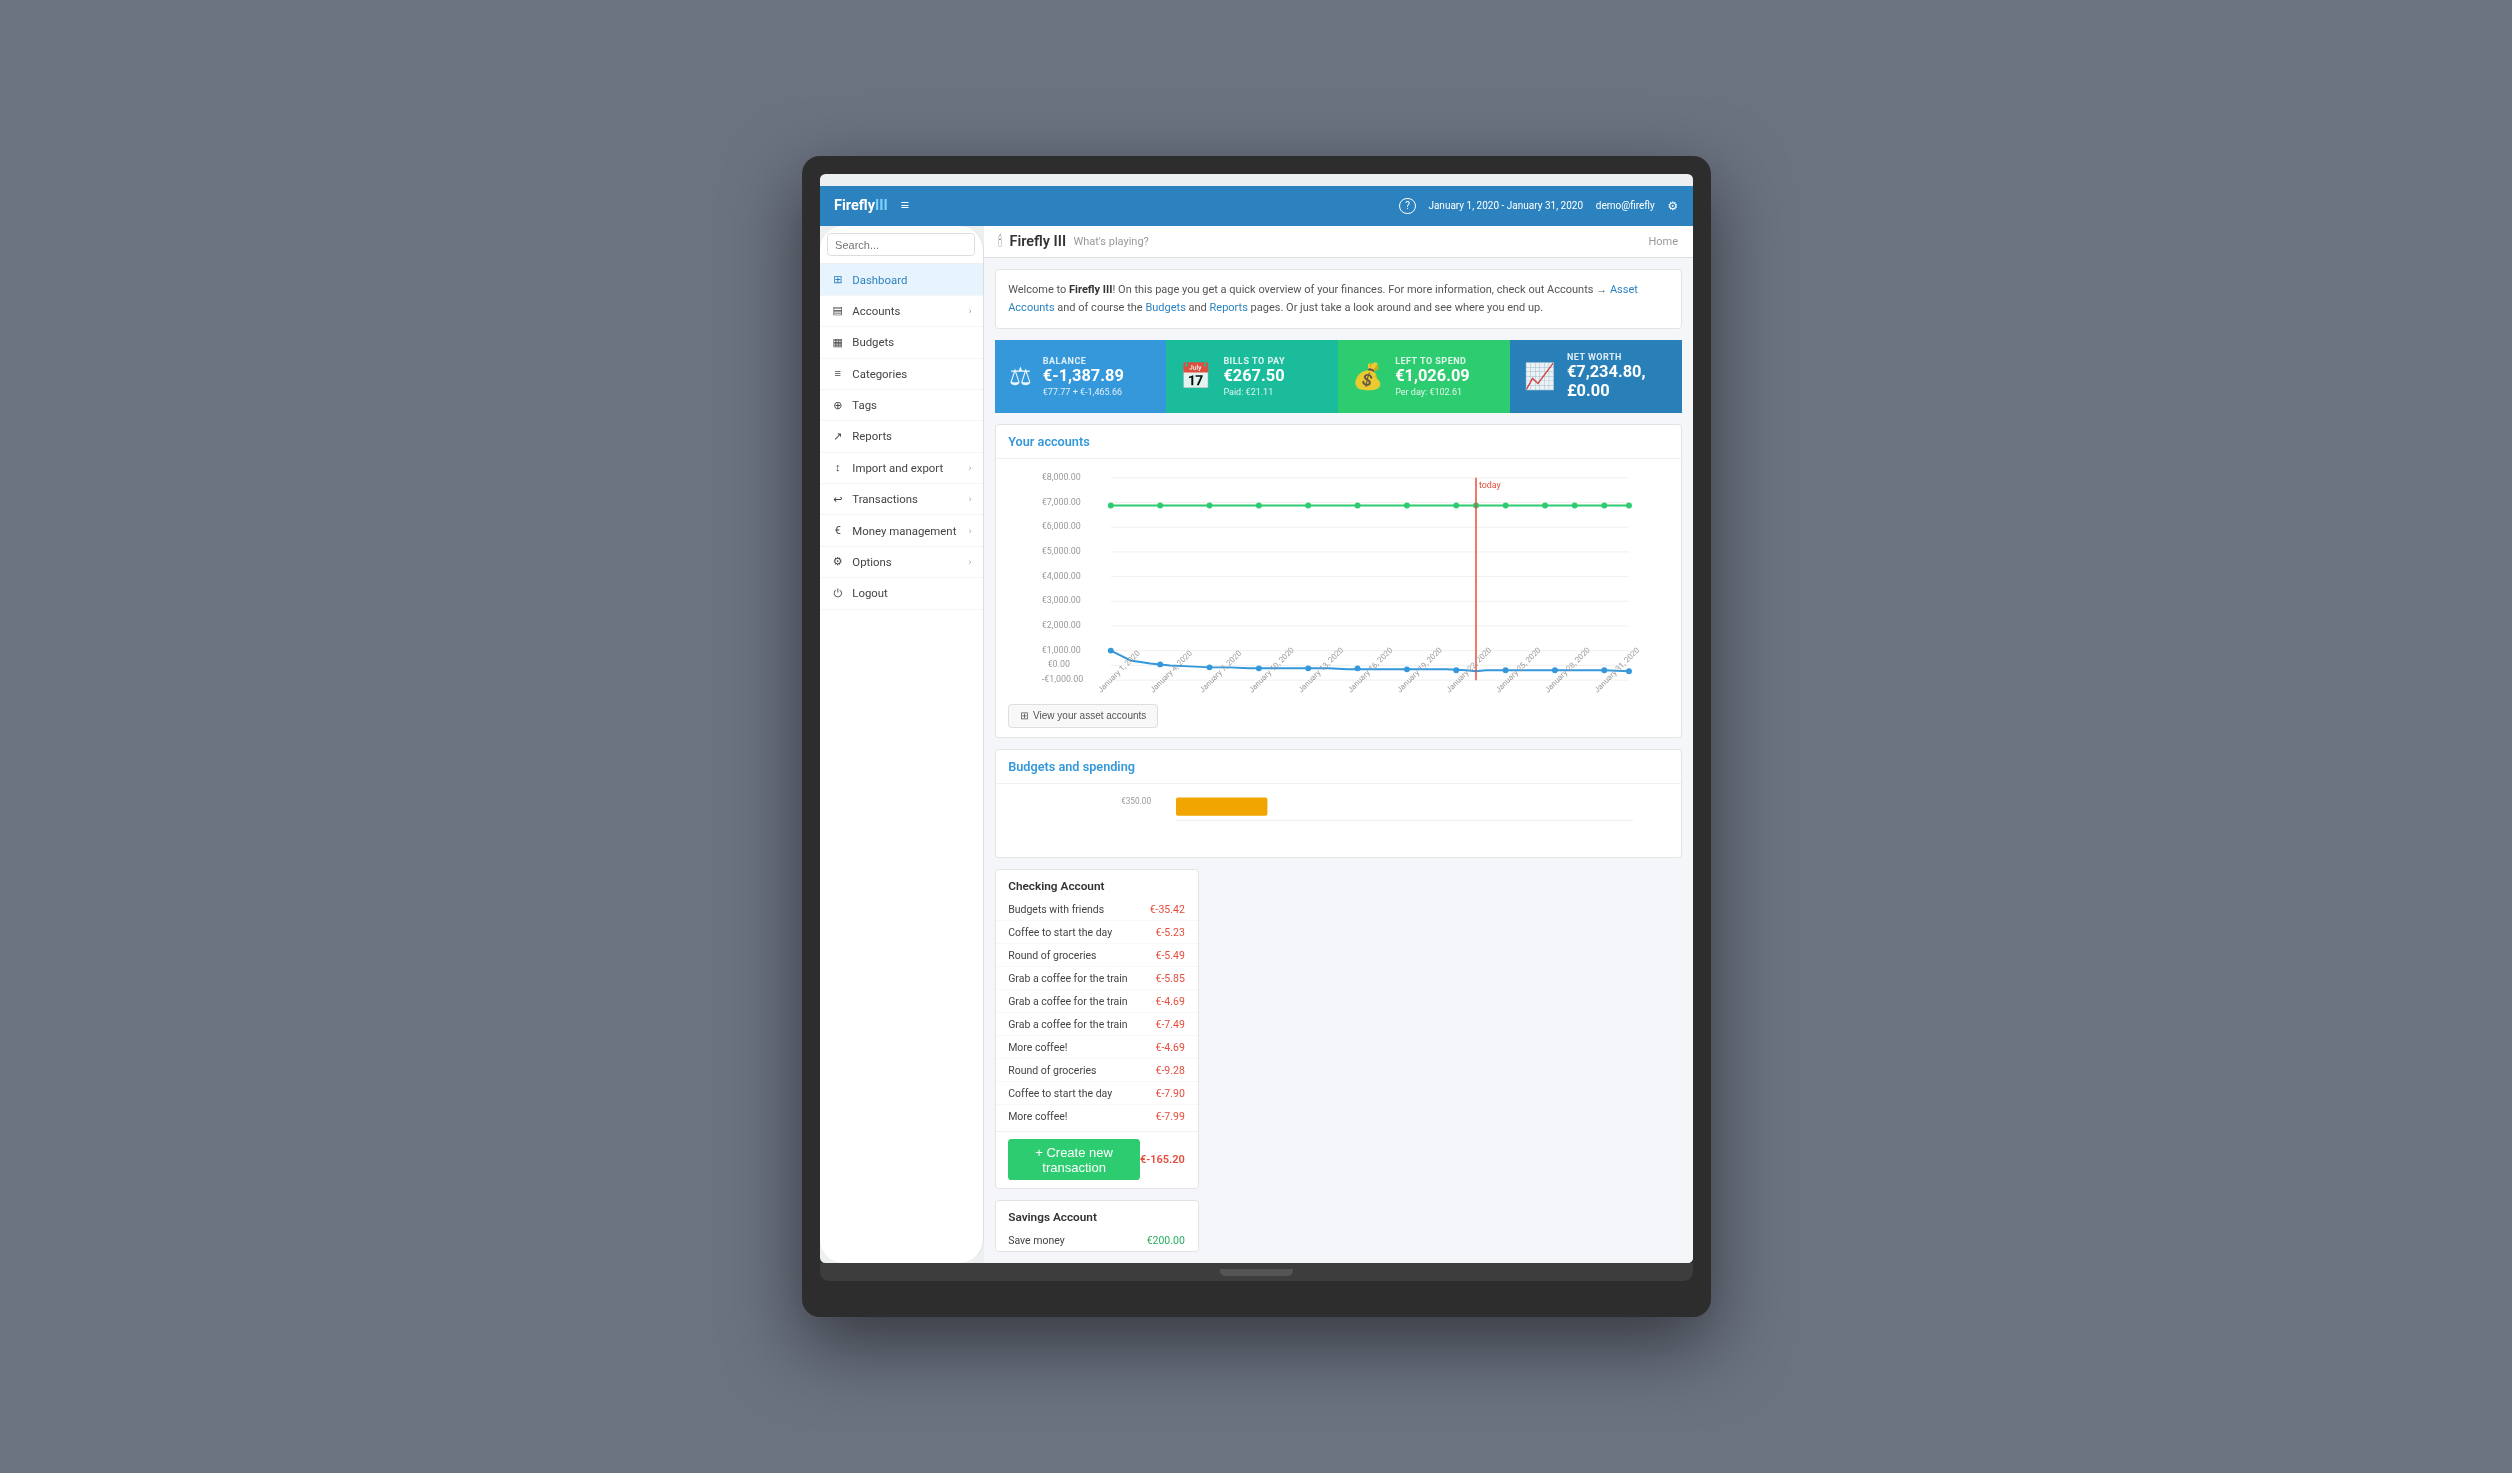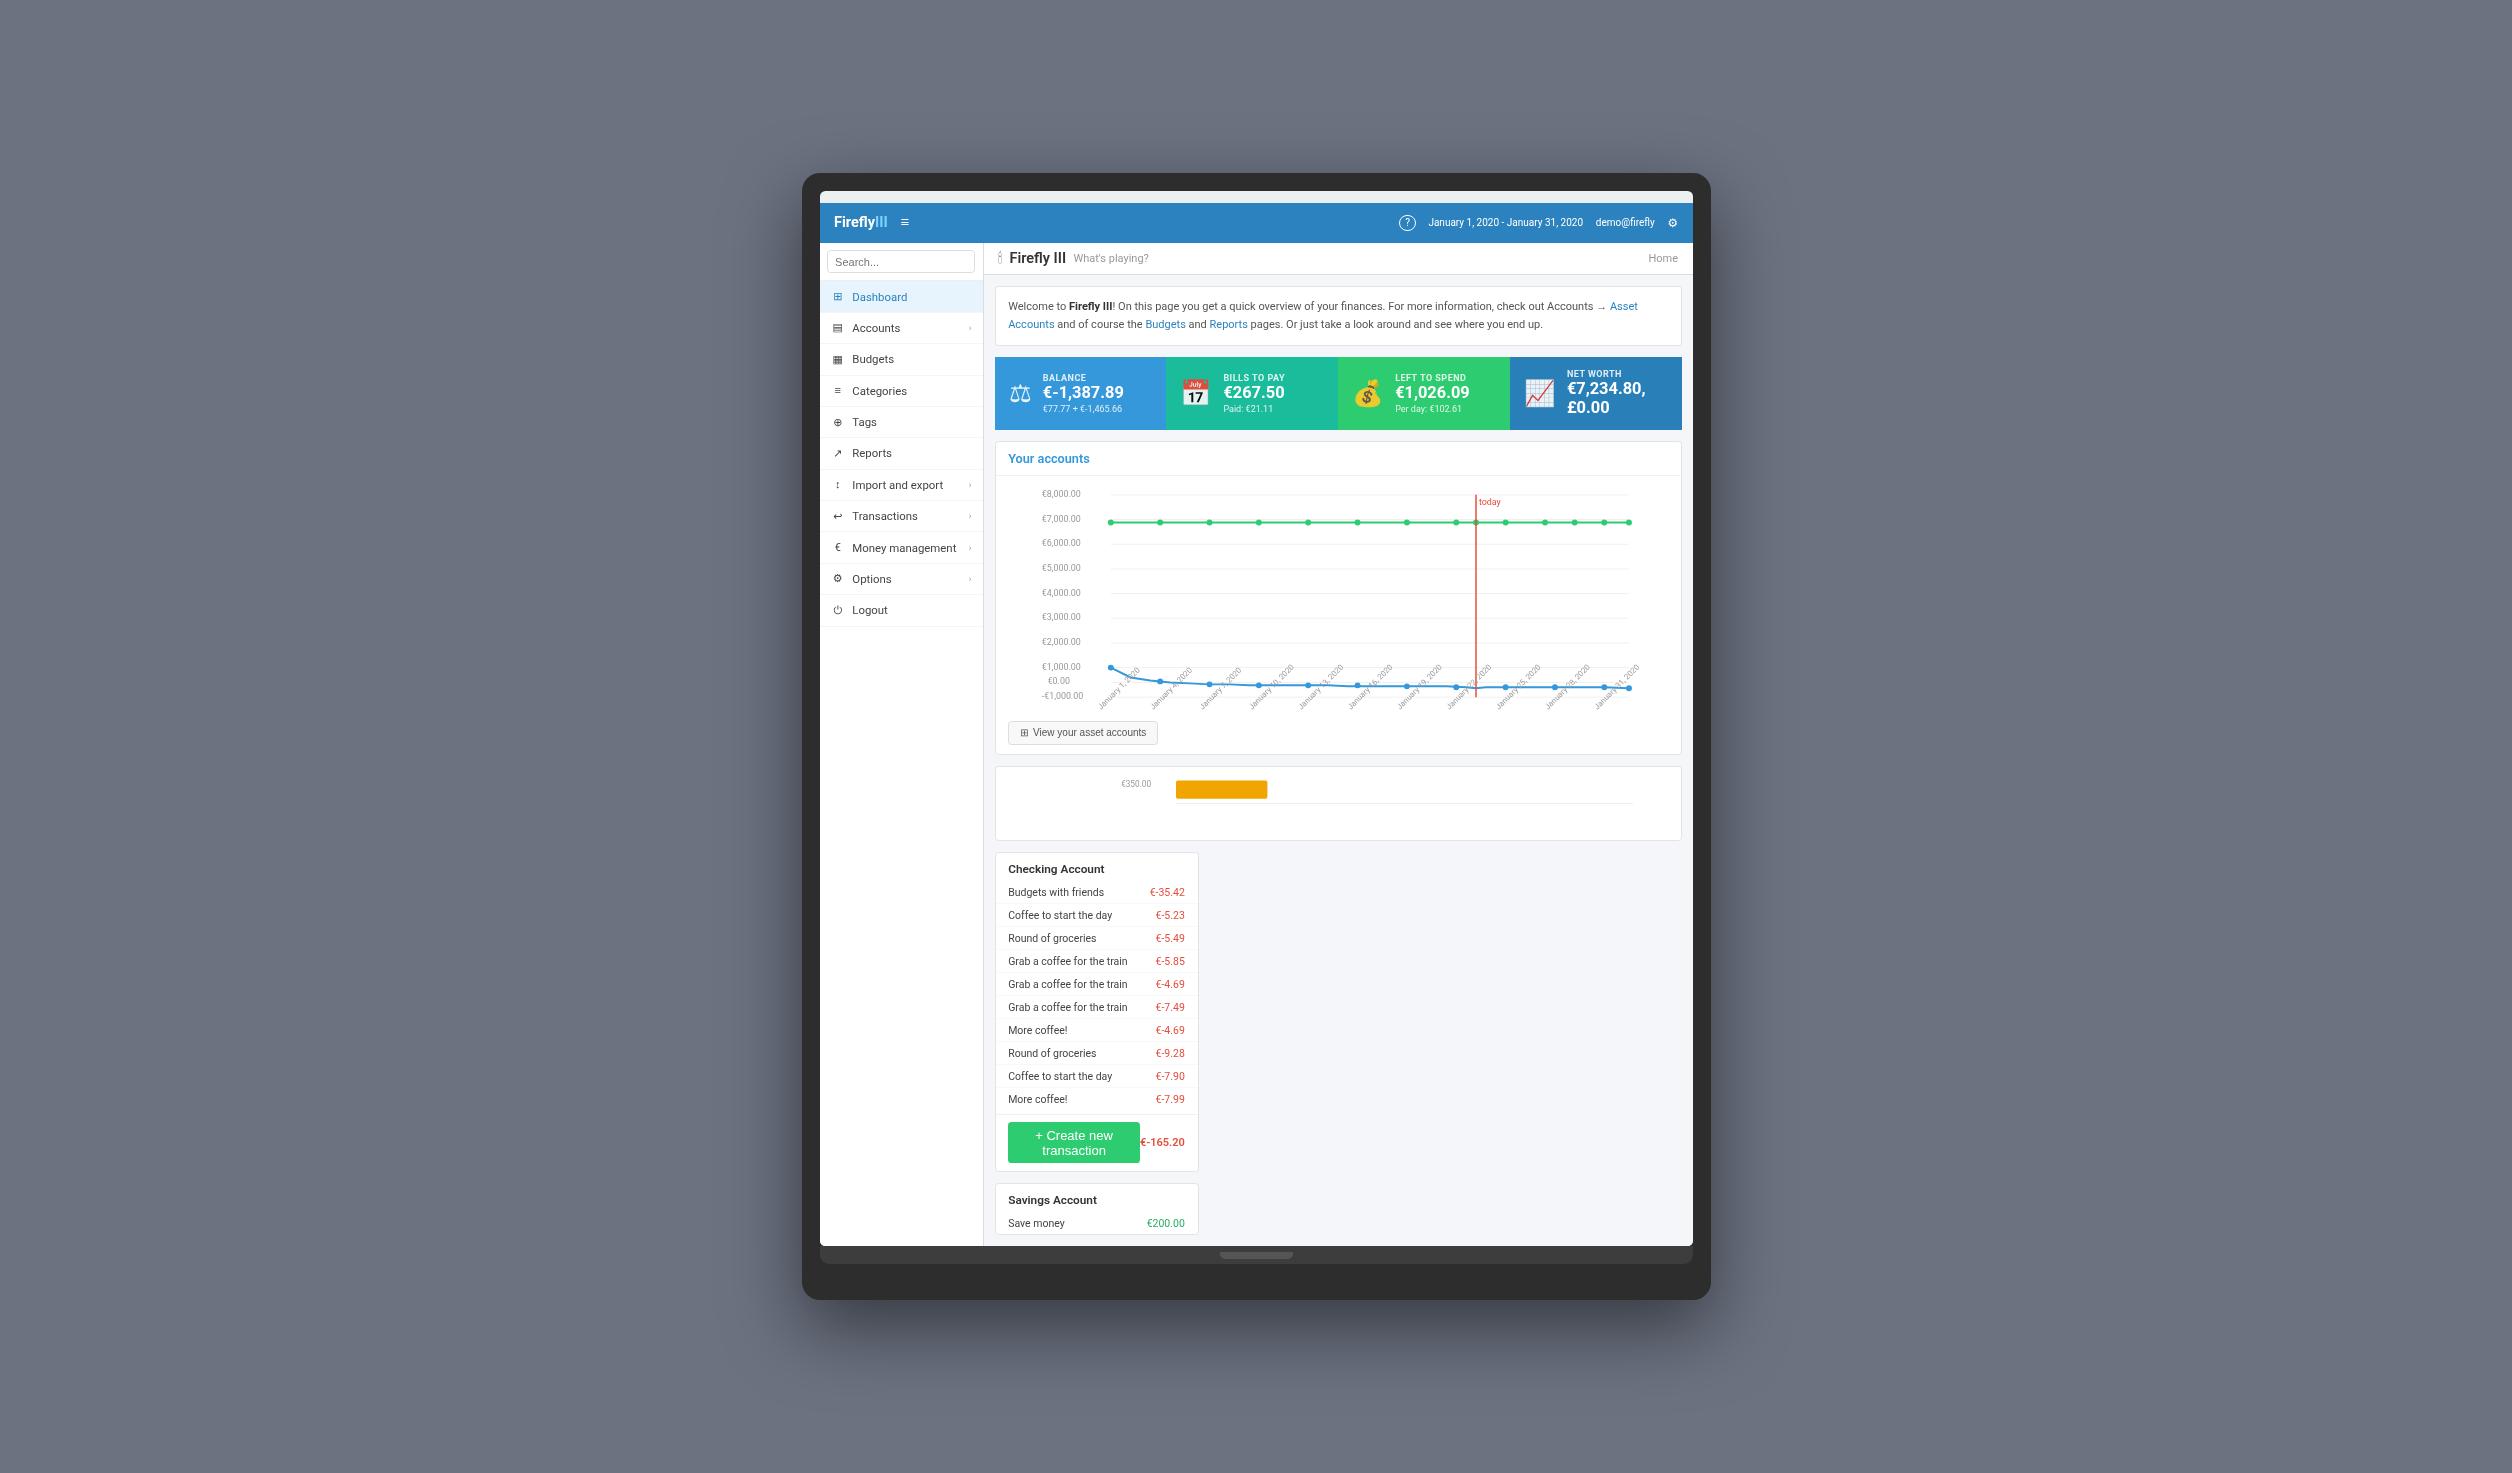--- a/index.html
+++ b/index.html
@@ -55,20 +55,21 @@
     .main-layout {
       display: flex;
       height: calc(100% - 40px);
     }
     
     .sidebar {
       width: 164px;
       background: #fff;
       flex-shrink: 0;
       border-right: 0.9px solid #ddd;
+      border-radius: 24px;
     }
     .sidebar-search {
       padding: 7.3px;
       border-bottom: 0.9px solid #eee;
     }
     .sidebar-search input {
       width: 100%;
       padding: 4.5px 7.3px;
       border: 0.9px solid #ddd;
       border-radius: 3.6px;
@@ -486,20 +487,21 @@
               </div>
               <div class="chart-footer">
                 <button class="view-btn">
                   <span>⊞</span>
                   <span>View your asset accounts</span>
                 </button>
               </div>
             </div>
 
             <div class="card budgets-card">
+              <div class="card-header">Budgets and spending</div>
               <div class="budget-chart-area">
                 <svg width="100%" height="64" viewBox="0 0 474 70" style="font-size:13px">
                   <text font-size="9" fill="#999" x="0" y="12">€350.00</text>
                   <rect x="60" y="5" width="100" height="20" fill="#f0a500" rx="2"></rect>
                   <line x1="60" y1="30" x2="560" y2="30" stroke="#eee" stroke-width="1"></line>
                 </svg>
               </div>
             </div>
           </div>
 

